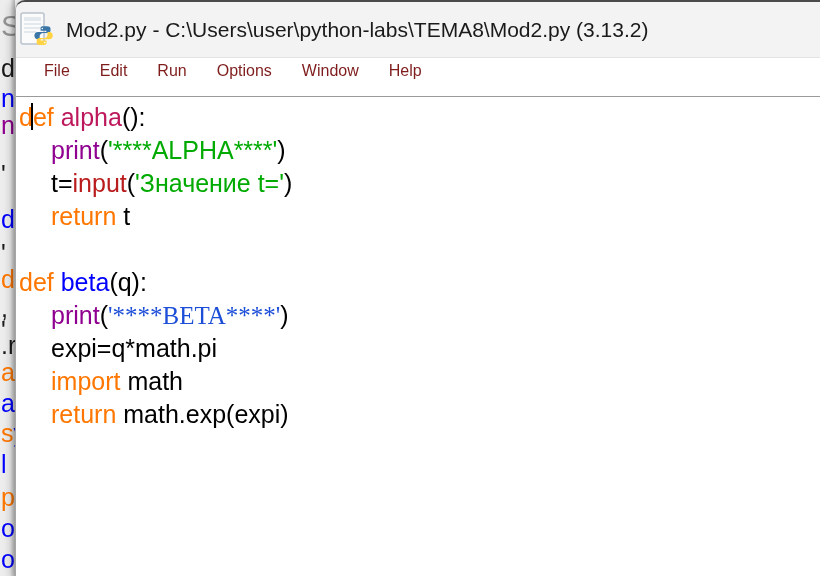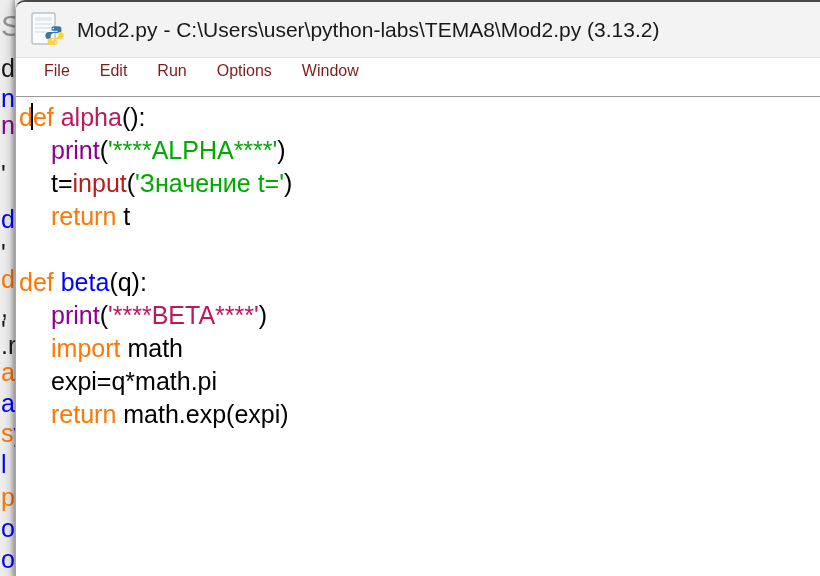--- a/index.html
+++ b/index.html
@@ -29,21 +29,21 @@
     border-left:1px solid #a6a6a6;
     border-top-left-radius:10px;
     box-shadow:-4px 0 8px rgba(0,0,0,0.22);
     z-index:2;
   }
   .titlebar{
     height:55px;background:#f3f3f3;
     border-top-left-radius:9px;
     border-bottom:1px solid #e3e3e3;
     display:flex;align-items:center;
-    padding-left:15px;gap:12px;
+    padding-left:4px;gap:12px;
   }
   .titlebar .title-text{
     font-size:21px;color:#1a1a1a;
     white-space:nowrap;overflow:hidden;
   }
   .file-icon{width:34px;height:36px;flex:0 0 auto;}
   .menubar{
     height:38px;background:#ffffff;
     border-bottom:1px solid #9a9a9a;
     display:flex;
@@ -112,29 +112,30 @@
     </svg>
     <span class="title-text">Mod2.py - C:\Users\user\python-labs\TEMA8\Mod2.py (3.13.2)</span>
   </div>
 
   <div class="menubar" id="menuBar">
       <div class="menu-item">File</div>
       <div class="menu-item">Edit</div>
       <div class="menu-item">Run</div>
       <div class="menu-item">Options</div>
       <div class="menu-item">Window</div>
+      <div class="menu-item">Help</div>
     </div>
 
   <div class="editor" id="editor">
     <div class="text-cursor" id="cursor"></div>
   <div class="code-line" style="padding-left: 0px;"><span style="color: rgb(255, 119, 0);">def </span><span style="color: #be185d;">alpha</span><span style="color: rgb(0, 0, 0);">():</span></div>
       <div class="code-line" style="padding-left: 32px;"><span style="color: rgb(144, 0, 144);">print</span><span style="color: rgb(0, 0, 0);">(</span><span style="color: rgb(0, 170, 0);">'****ALPHA****'</span><span style="color: rgb(0, 0, 0);">)</span></div>
       <div class="code-line" style="padding-left: 32px;"><span style="color: rgb(0, 0, 0);">t=</span><span style="color: #b91c1c;">input</span><span style="color: rgb(0, 0, 0);">(</span><span style="color: rgb(0, 170, 0);">'Значение t='</span><span style="color: rgb(0, 0, 0);">)</span></div>
       <div class="code-line" style="padding-left: 32px;"><span style="color: rgb(255, 119, 0);">return </span><span style="color: rgb(0, 0, 0);">t</span></div>
       <div class="code-line" style="padding-left: 0px;"></div>
       <div class="code-line" style="padding-left: 0px;"><span style="color: rgb(255, 119, 0);">def </span><span style="color: rgb(0, 0, 255); margin-top: 16px;">beta</span><span style="color: rgb(0, 0, 0);">(q):</span></div>
-      <div class="code-line" style="padding-left: 32px;"><span style="color: rgb(144, 0, 144);">print</span><span style="color: rgb(0, 0, 0);">(</span><span style="color: #be185d;">'****BETA****'</span><span style="color: rgb(0, 0, 0);">)</span></div>
+      <div class="code-line" style="padding-left: 32px;"><span style="color: rgb(144, 0, 144);">print</span><span style="color: rgb(0, 0, 0);">(</span><span style="color: #1d4ed8; font-family: Liberation Serif, serif;">'****BETA****'</span><span style="color: rgb(0, 0, 0);">)</span></div>
+      <div class="code-line" style="padding-left: 32px;"><span style="color: rgb(0, 0, 0);">expi=q*math.pi</span></div>
       <div class="code-line" style="padding-left: 32px;"><span style="color: rgb(255, 119, 0);">import </span><span style="color: rgb(0, 0, 0);">math</span></div>
-      <div class="code-line" style="padding-left: 32px;"><span style="color: rgb(0, 0, 0);">expi=q*math.pi</span></div>
       <div class="code-line" style="padding-left: 32px;"><span style="color: rgb(255, 119, 0);">return </span><span style="color: rgb(0, 0, 0);">math.exp(expi)</span></div>
     </div>
 
 </div>
 
 </body></html>

